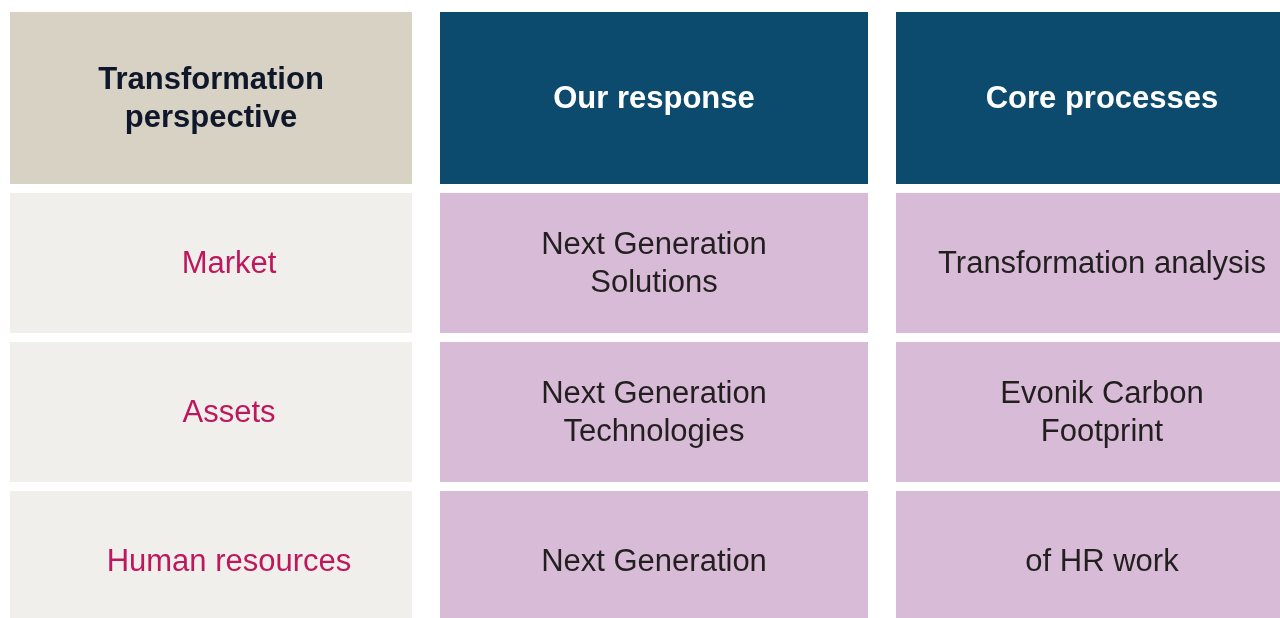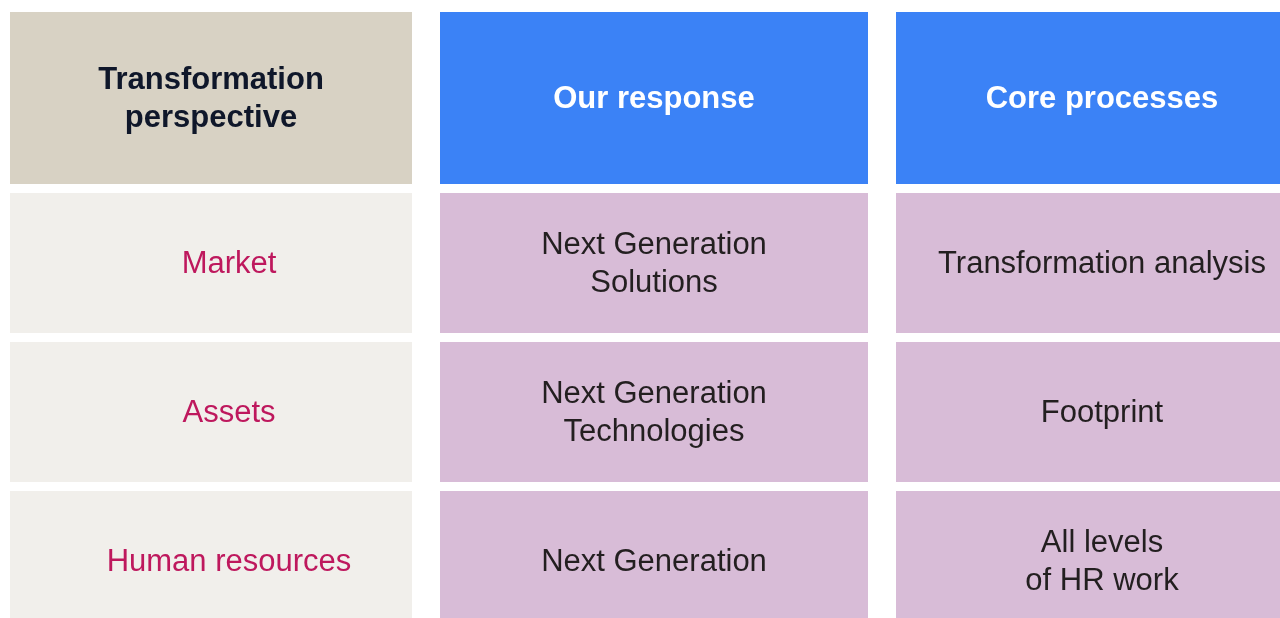--- a/index.html
+++ b/index.html
@@ -40,21 +40,21 @@
   .hdr {
     font-weight: bold;
     line-height: 1.22;
   }
   .hdr-0 {
     background: #d8d2c4;
     color: #0f172a;
     font-size: 31px;
   }
   .hdr-1, .hdr-2 {
-    background: #3b82f6;
+    background: #0c4a6e;
     color: #ffffff;
     font-size: 31px;
   }
   
   .body-0 {
     background: #f1efeb;
     color: #be185d;
     font-size: 31px;
     line-height: 1.24;
     padding-left: 48px;
@@ -104,33 +104,33 @@
       <span>Assets</span>
     </div>
     <div class="cell body-1">
       <div>
         <span>Next Generation</span>
         <span>Technologies</span>
       </div>
     </div>
     <div class="cell body-2">
       <div>
+        <span>Evonik Carbon</span>
         <span>Footprint</span>
       </div>
     </div>
 
     <div class="cell body-0">
       <span>Human resources</span>
     </div>
     <div class="cell body-1">
       <div>
         <span>Next Generation</span>
       </div>
     </div>
     <div class="cell body-2">
       <div>
-        <span>All levels</span>
         <span>of HR work</span>
       </div>
     </div>
 
   </div>
 </div>
 
 </body></html>

